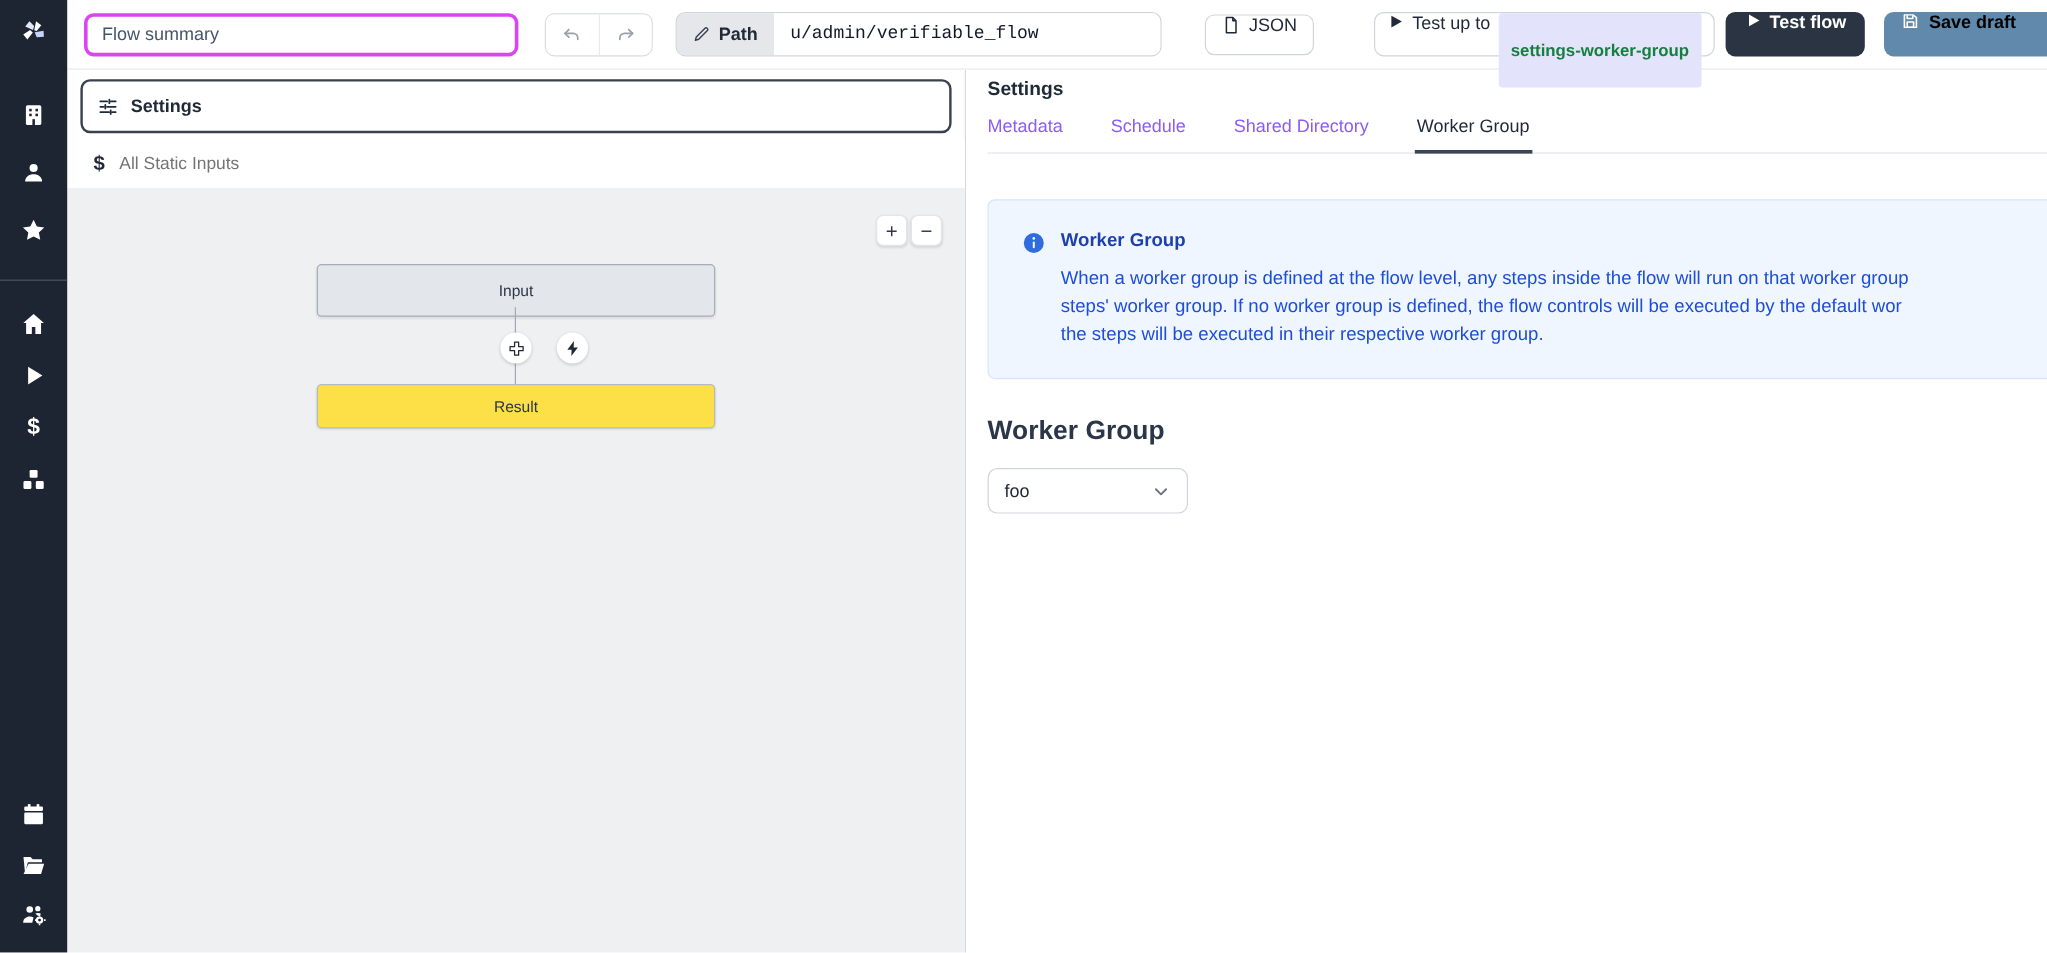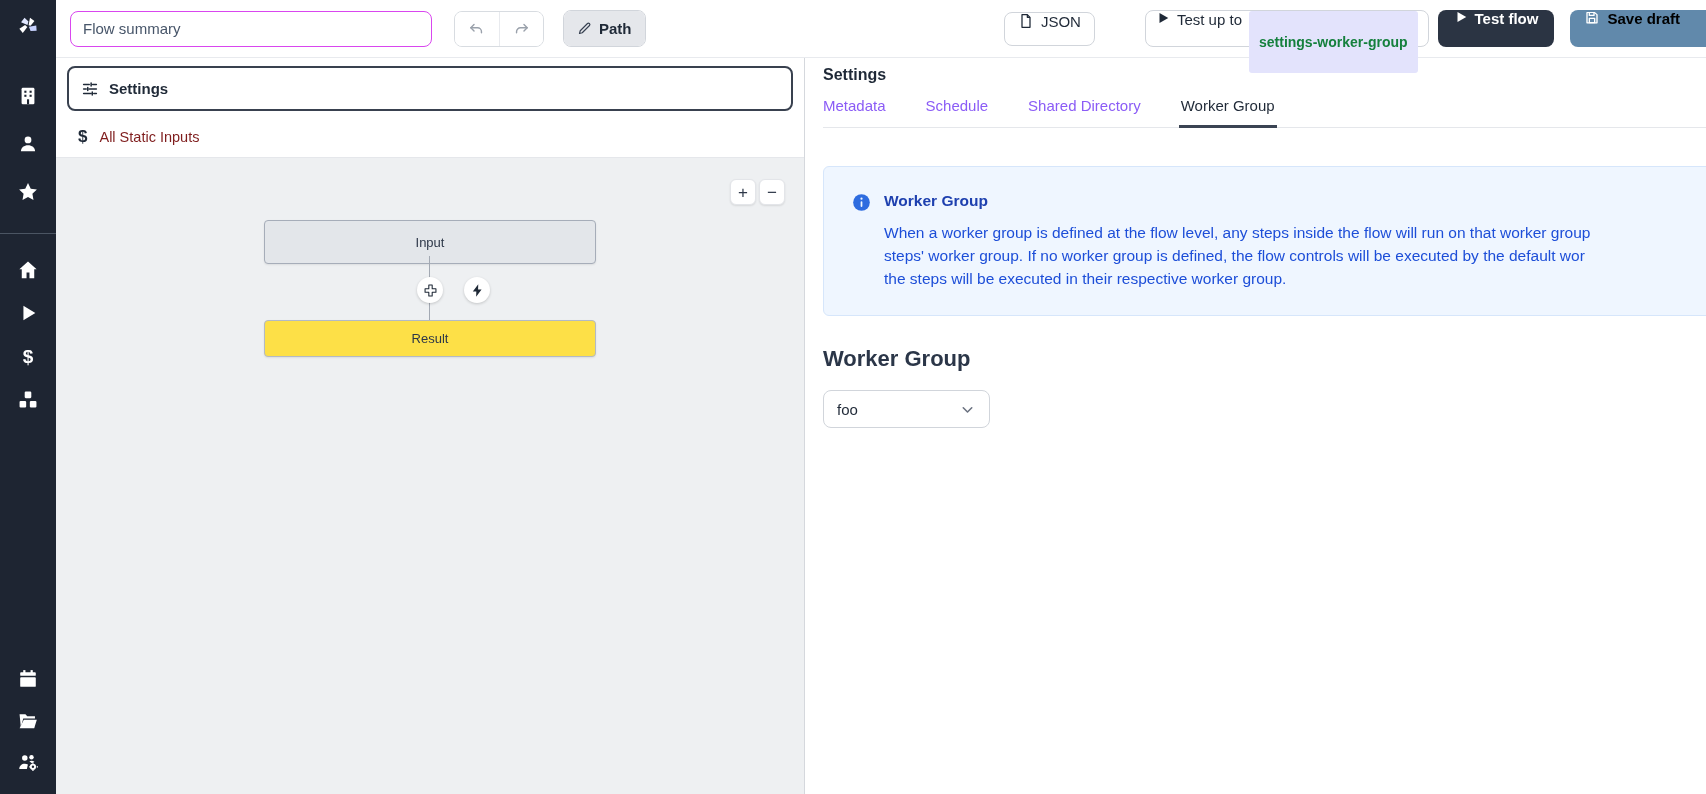--- a/index.html
+++ b/index.html
@@ -11,21 +11,21 @@
   
   .sidebar { position:absolute; left:0; top:0; width:56px; height:794px; background:#1e2532; z-index:30; }
   .sb-icon { position:absolute; left:50%; transform:translateX(-50%); width:24px; height:24px;
              display:flex; align-items:center; justify-content:center; cursor:pointer; }
   .sb-icon svg { width:22px; height:22px; }
   .sb-divider { position:absolute; left:0; top:233px; width:56px; height:1px; background:#4b5563; }
   .sb-dollar { color:#fff; font-size:19px; font-weight:700; }
   
   .topbar { position:absolute; left:56px; top:0; right:0; height:58px; background:#fff;
             border-bottom:1px solid #e8eaee; display:flex; align-items:center; z-index:20; }
-  .summary-input { margin-left:14px; width:362px; height:36px; border:1px solid #d946ef; border-radius:8px;
+  .summary-input { margin-left:14px; width:362px; height:36px; border:3px solid #d946ef; border-radius:8px;
                    padding:0 12px; font-size:15px; font-family:inherit; color:#374151; outline:none; }
   .summary-input::placeholder { color:#475569; opacity:1; }
   .undo-redo { margin-left:22px; height:36px; width:90px; display:flex; border:1px solid #d8dce1; border-radius:8px; overflow:hidden; }
   .undo-redo .ur-btn { flex:1; display:flex; align-items:center; justify-content:center; background:#fff; cursor:pointer; }
   .undo-redo .ur-btn + .ur-btn { border-left:1px solid #e8eaee; }
   .path-group { margin-left:19px; height:37px; display:flex; align-items:stretch; border:1px solid #d1d5db; border-radius:8px; overflow:hidden; }
   .path-label { display:flex; align-items:center; gap:7px; background:#e5e7eb; padding:0 13px; font-size:15px; font-weight:700; color:#1f2937; cursor:pointer; }
   .path-value { display:flex; align-items:center; width:322px; padding:0 14px; background:#fff;
                 font-family:"Liberation Mono","DejaVu Sans Mono",monospace; font-size:15px; color:#111827; }
   .tb-right { margin-left:auto; display:flex; align-items:center; }
@@ -37,21 +37,21 @@
   .btn-save { margin-left:16px; height:37px; padding:0 26px 8px 14px; background:#6189ab; color:#000000; font-weight:600; border:none; border-radius:8px 0 0 8px; }
   
   .flow-panel { position:absolute; left:56px; top:58px; width:749px; bottom:0; background:#fff;
                 border-right:1px solid #d5d8dd; display:flex; flex-direction:column; z-index:10; }
   .settings-item { margin:8px 11px 0 11px; height:45px; border:2px solid #39414f; border-radius:8px; background:#fff;
                    display:flex; align-items:center; gap:10px; padding:0 12px; cursor:pointer; }
   .settings-item span.lbl { font-size:15px; font-weight:600; color:#1f2937; }
   .static-item { margin-top:6px; height:41px; display:flex; align-items:center; gap:12px; padding:0 22px;
                  border-bottom:1px solid #e5e7eb; background:#fff; cursor:pointer; }
   .static-item .dollar { font-size:17px; font-weight:700; color:#1f2937; }
-  .static-item span.lbl { font-size:14.5px; font-weight:500; color:#7f1d1d; }
+  .static-item span.lbl { font-size:14.5px; font-weight:500; color:#737373; }
   .canvas { position:relative; flex:1; background:#eef0f2; }
   .node { position:absolute; left:208px; width:332px; display:flex; align-items:center; justify-content:center;
           font-size:13px; color:#2d3748; border-radius:4px; cursor:pointer;
           box-shadow:0 1px 2px rgba(0,0,0,.08); }
   .node-input  { top:62px;  height:44px; background:#e3e6ea; border:1px solid #a6adb9; }
   .node-result { top:162px; height:37px; background:#fde047;    border:1px solid #b3bac4; }
   .connector { position:absolute; left:373px; top:98px; width:1px; height:64px; background:#a3a9b3; }
   .mid-btn { position:absolute; top:119px; width:26px; height:26px; border-radius:50%; background:#fff;
              box-shadow:0 1px 3px rgba(0,0,0,.18); display:flex; align-items:center; justify-content:center; cursor:pointer; }
   .mid-btn svg { width:15px; height:15px; }
@@ -183,20 +183,21 @@
           </svg>
       </div>
     </div>
     <div class="path-group">
       <div class="path-label">
         <svg width="15" height="15" viewBox="0 0 24 24" fill="none" stroke="#374151" stroke-width="1.9" stroke-linejoin="round">
             <path d="M4 20l1.2-4.4L16.8 4a2 2 0 012.8 0l.4.4a2 2 0 010 2.8L8.4 18.8z"></path>
           </svg>
         <span>Path</span>
       </div>
+      <div class="path-value">u/admin/verifiable_flow</div>
     </div>
     <div class="tb-right">
       <div class="btn btn-json">
         <svg width="16" height="16" viewBox="0 0 24 24" fill="none" stroke="#1f2937" stroke-width="1.9" stroke-linejoin="round">
             <path d="M6 2.5h8l4 4V21.5H6z"></path>
             <path d="M14 2.5v4h4"></path>
           </svg>
         <span>JSON</span>
       </div>
       <div class="btn btn-testupto">

